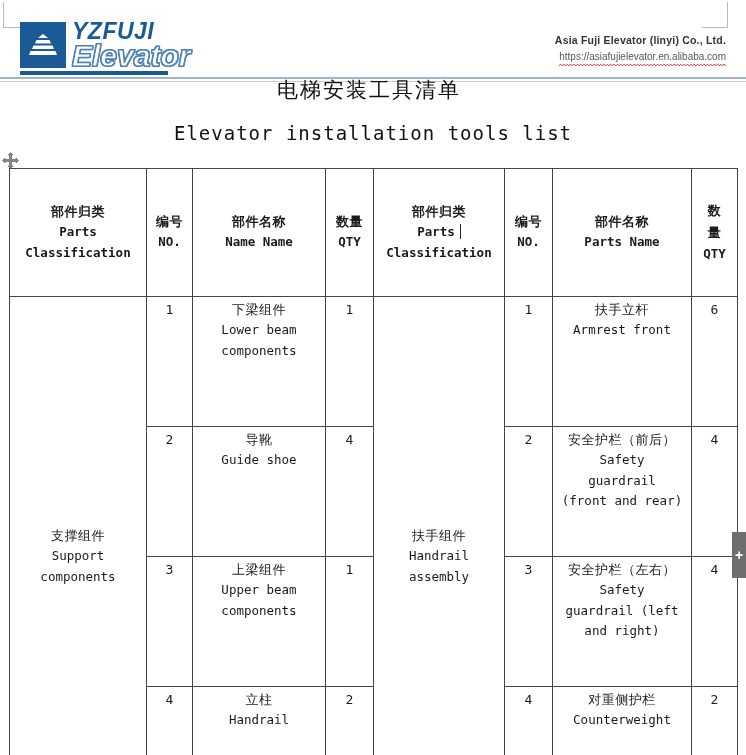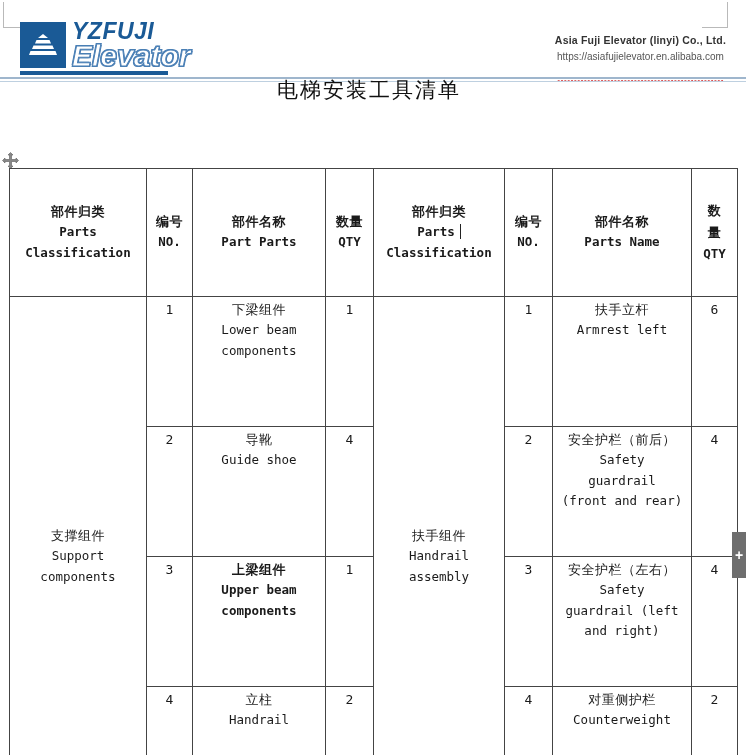--- a/index.html
+++ b/index.html
@@ -74,37 +74,37 @@
   }
   .logo-rule {
     position: absolute;
     left: 20px; top: 59px;
     width: 148px; height: 4px;
     background: #1a5a96;
   }
   .company-block {
     position: absolute;
     right: 20px; top: 22px;
-    text-align: center;
+    text-align: right;
   }
   .company-name {
     font-family: "Liberation Sans", "DejaVu Sans", sans-serif;
     font-weight: bold;
     font-size: 10.5px;
     color: #333333;
     letter-spacing: 0.2px;
   }
   .company-url {
     position: relative;
     display: inline-block;
     font-family: "Liberation Sans", "DejaVu Sans", sans-serif;
     font-size: 10px;
     color: #555555;
     margin-top: 4px;
-    padding-bottom: 20px;
+    padding-bottom: 4px;
   }
   .squiggle {
     position: absolute;
     left: 0; bottom: -1px;
     width: 100%; height: 4px;
   }
   .header-rule-top {
     position: absolute;
     left: 0; top: 65px;
     width: 746px; height: 2px;
@@ -252,20 +252,21 @@
           <path d="M0,3 L2,1 L4,3 L6,1 L8,3 L10,1 L12,3 L14,1 L16,3 L18,1 L20,3 L22,1 L24,3 L26,1 L28,3 L30,1 L32,3 L34,1 L36,3 L38,1 L40,3 L42,1 L44,3 L46,1 L48,3 L50,1 L52,3 L54,1 L56,3 L58,1 L60,3 L62,1 L64,3 L66,1 L68,3 L70,1 L72,3 L74,1 L76,3 L78,1 L80,3 L82,1 L84,3 L86,1 L88,3 L90,1 L92,3 L94,1 L96,3 L98,1 L100,3 L102,1 L104,3 L106,1 L108,3 L110,1 L112,3 L114,1 L116,3 L118,1 L120,3 L122,1 L124,3 L126,1 L128,3 L130,1 L132,3 L134,1 L136,3 L138,1 L140,3 L142,1 L144,3 L146,1 L148,3 L150,1 L152,3 L154,1 L156,3 L158,1 L160,3 L162,1 L164,3 L166,1 L168,3 L170,1 L172,3 L174,1 L176,3 L178,1 L180,3 L182,1 L184,3 L186,1 L188,3 L190,1 L192,3 L194,1 L196,3 L198,1 L200,3" stroke="#d32f2f" stroke-width="0.9" fill="none"></path>
         </svg>
       </div>
     </div>
 
     <div class="header-rule-top"></div>
     <div class="header-rule-bot"></div>
   </div>
 
   <div class="title-cn">电梯安装工具清单</div>
+  <div class="title-en">Elevator installation tools list</div>
 
   <svg class="move-handle" viewBox="0 0 17 17">
     <path d="M8.5,0.5 L11,3 L9.5,3 L9.5,7.5 L14,7.5 L14,6 L16.5,8.5 L14,11 L14,9.5 L9.5,9.5 L9.5,14 L11,14 L8.5,16.5 L6,14 L7.5,14 L7.5,9.5 L3,9.5 L3,11 L0.5,8.5 L3,6 L3,7.5 L7.5,7.5 L7.5,3 L6,3 Z" fill="#888888" stroke="#5a5a5a" stroke-width="0.6"></path>
   </svg>
 
   <table id="tools-table">
     <colgroup>
       <col class="c-class">
         <col class="c-no">
         <col class="c-name">
@@ -281,21 +282,21 @@
           <div class="cn">部件归类</div>
           <div class="en">Parts</div>
           <div class="en">Classification</div>
         </td>
         <td>
           <div class="cn">编号</div>
           <div class="en">NO.</div>
         </td>
         <td>
           <div class="cn">部件名称</div>
-          <div class="en">Part Parts</div>
+          <div class="en">Name Name</div>
         </td>
         <td>
           <div class="cn">数量</div>
           <div class="en">QTY</div>
         </td>
         <td>
           <div class="cn">部件归类</div>
           <div class="en"><span>Parts</span><span class="text-caret"></span></div>
           <div class="en">Classification</div>
         </td>
@@ -331,21 +332,21 @@
         <td style="vertical-align:top;"><span class="num">1</span></td>
 
         <td rowspan="4" class="cat-cell">
           <div class="cn">扶手组件</div>
           <div class="en">Handrail</div>
           <div class="en">assembly</div>
         </td>
         <td style="vertical-align:top;"><span class="num">1</span></td>
         <td style="vertical-align:top;">
           <div class="cn">扶手立杆</div>
-          <div class="en">Armrest left</div>
+          <div class="en">Armrest front</div>
         </td>
         <td style="vertical-align:top;"><span class="num">6</span></td>
       </tr>
 
       <tr style="height:130px;">
         <td style="vertical-align:top;"><span class="num">2</span></td>
         <td style="vertical-align:top;">
           <div class="cn">导靴</div>
           <div class="en">Guide shoe</div>
         </td>
@@ -355,21 +356,21 @@
           <div class="cn">安全护栏（前后）</div>
           <div class="en">Safety</div>
           <div class="en">guardrail</div>
           <div class="en">(front and rear)</div>
         </td>
         <td style="vertical-align:top;"><span class="num">4</span></td>
       </tr>
 
       <tr style="height:130px;">
         <td style="vertical-align:top;"><span class="num">3</span></td>
-        <td style="vertical-align:top;font-weight:bold;">
+        <td style="vertical-align:top;">
           <div class="cn">上梁组件</div>
           <div class="en">Upper beam</div>
           <div class="en">components</div>
         </td>
         <td style="vertical-align:top;"><span class="num">1</span></td>
         <td style="vertical-align:top;"><span class="num">3</span></td>
         <td style="vertical-align:top;">
           <div class="cn">安全护栏（左右）</div>
           <div class="en">Safety</div>
           <div class="en">guardrail (left</div>

